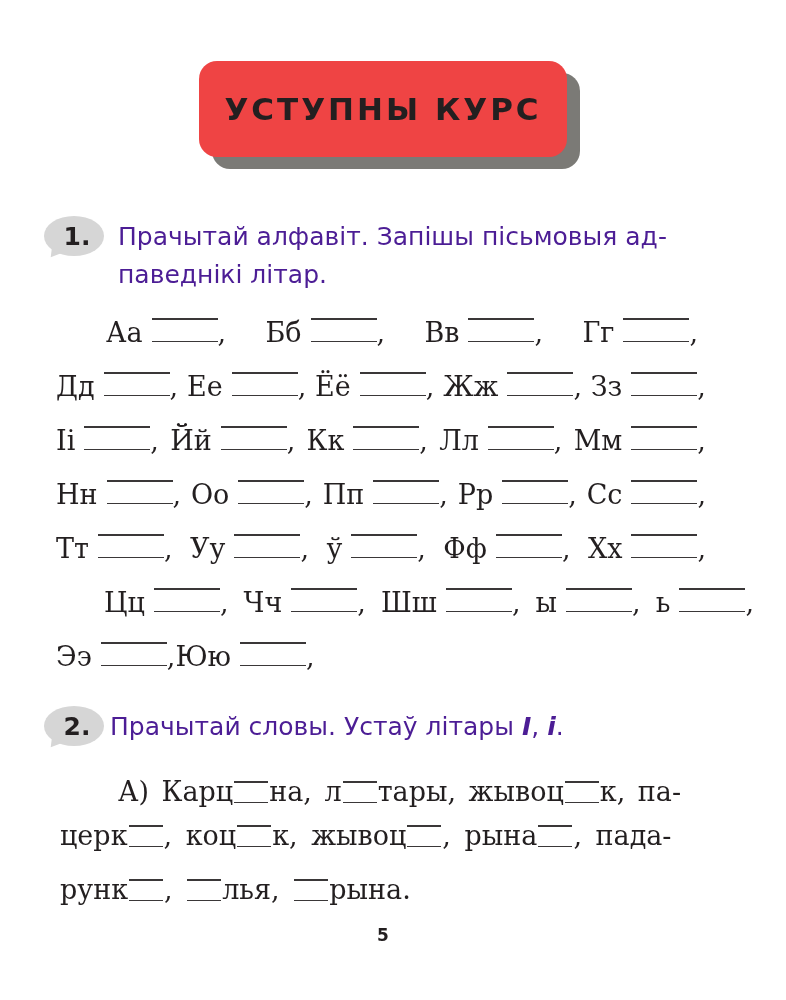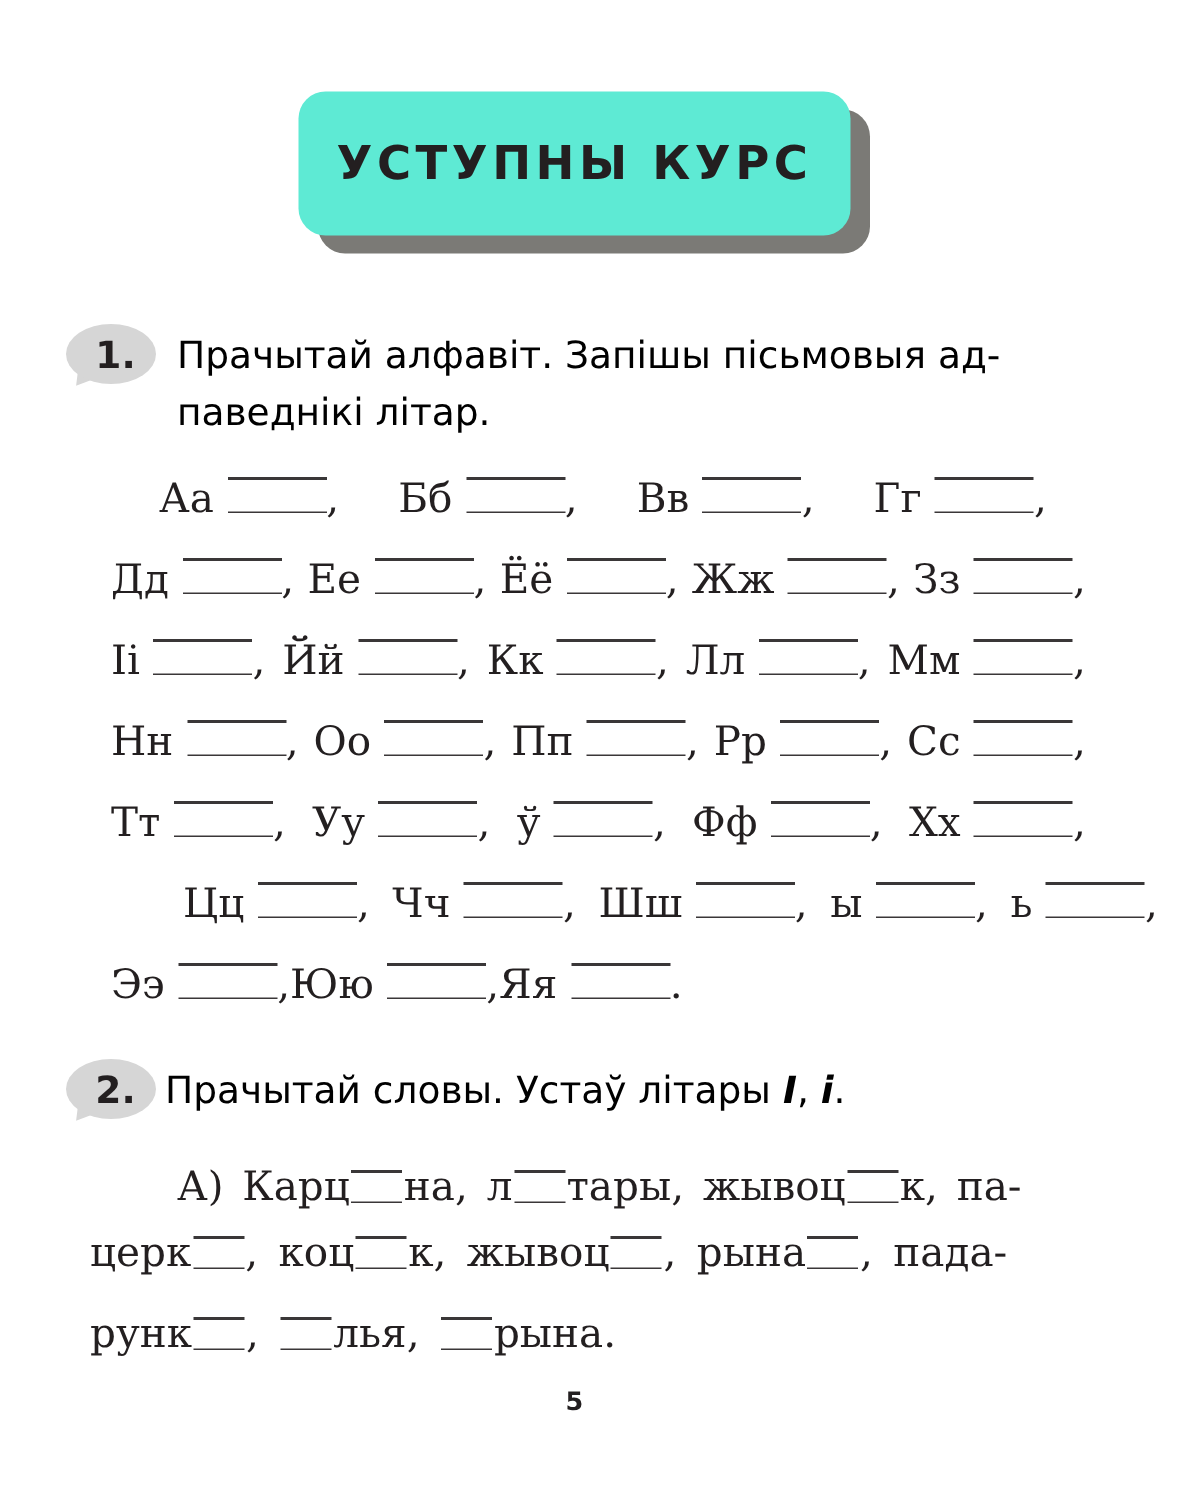--- a/index.html
+++ b/index.html
@@ -1,33 +1,33 @@
 <!DOCTYPE html>
 <html><head>
   <meta charset="utf-8">
   <style>
     html, body { margin: 0; padding: 0; background: #ffffff; }
     body { width: 786px; height: 1000px; position: relative; overflow: hidden; color: #231f20; }
 
     
     .banner-shadow { position: absolute; left: 212px; top: 73px; width: 368px; height: 96px; background: #7b7a76; border-radius: 18px; }
-    .banner { position: absolute; left: 199px; top: 61px; width: 368px; height: 96px; background: #5eead4; border-radius: 18px;
+    .banner { position: absolute; left: 199px; top: 61px; width: 368px; height: 96px; background: #ef4444; border-radius: 18px;
       display: flex; align-items: center; justify-content: center; }
     .banner-title { font-family: "DejaVu Sans", "Liberation Sans", sans-serif; font-weight: bold; font-size: 31px; letter-spacing: 3px; color: #231f20; }
 
     
     .bubble { position: absolute; width: 60px; height: 42px; }
     .bubble .blob { position: absolute; left: 0; top: 0; width: 60px; height: 40px; background: #d6d6d6; border-radius: 50%; }
     .bubble .tail { position: absolute; left: 4px; top: 28px; width: 0; height: 0; border-left: 6px solid transparent; border-right: 14px solid transparent; border-top: 16px solid #d6d6d6; transform: rotate(28deg); }
     .bubble .num { position: absolute; left: 0; top: 0; width: 60px; height: 40px; display: flex; align-items: center; justify-content: center;
       font-family: "DejaVu Sans", "Liberation Sans", sans-serif; font-weight: bold; font-size: 25px; color: #231f20; padding-left: 6px; box-sizing: border-box; }
 
-    .task-text { position: absolute; font-family: "DejaVu Sans", "Liberation Sans", sans-serif; font-size: 25px; line-height: 38px; color: #000000; white-space: nowrap; }
-
-    .row { position: absolute; left: 74px; width: 650px; height: 40px; display: flex; align-items: flex-end;
+    .task-text { position: absolute; font-family: "DejaVu Sans", "Liberation Sans", sans-serif; font-size: 25px; line-height: 38px; color: #4c1d95; white-space: nowrap; }
+
+    .row { position: absolute; left: 56px; width: 650px; height: 40px; display: flex; align-items: flex-end;
       font-family: "DejaVu Serif", "Liberation Serif", serif; font-size: 27px; color: #231f20; white-space: nowrap; }
     .row.justify { justify-content: space-between; }
     .item { display: inline-flex; align-items: flex-end; }
     .letter { line-height: 30px; }
     .blank { display: inline-block; position: relative; width: 66px; height: 24px; margin-left: 9px; margin-bottom: 6px; }
     .blank::before, .blank::after { content: ""; position: absolute; left: 0; right: 0; height: 1.5px; background: #3a3738; }
     .blank::before { top: 0; }
     .blank::after { bottom: 0; }
     .sep { line-height: 30px; }
 
@@ -217,25 +217,20 @@
       <span class="item">
         <span class="letter">Ээ</span>
         <span class="blank"></span>
         <span class="sep">,</span>
       </span>
       <span class="item">
         <span class="letter">Юю</span>
         <span class="blank"></span>
         <span class="sep">,</span>
       </span>
-      <span class="item">
-        <span class="letter">Яя</span>
-        <span class="blank"></span>
-        <span class="sep">.</span>
-      </span>
     </div>
   </div>
 
 <div class="bubble" style="left:44px; top:706px;">
   <div class="tail"></div>
   <div class="blob"></div>
   <div class="num">2.</div>
 </div>
 <div class="task-text" style="left:110px; top:708px;">
   <span>Прачытай словы. Устаў літары </span><b><i>I</i></b><span>, </span><b><i>i</i></b><span>.</span>

